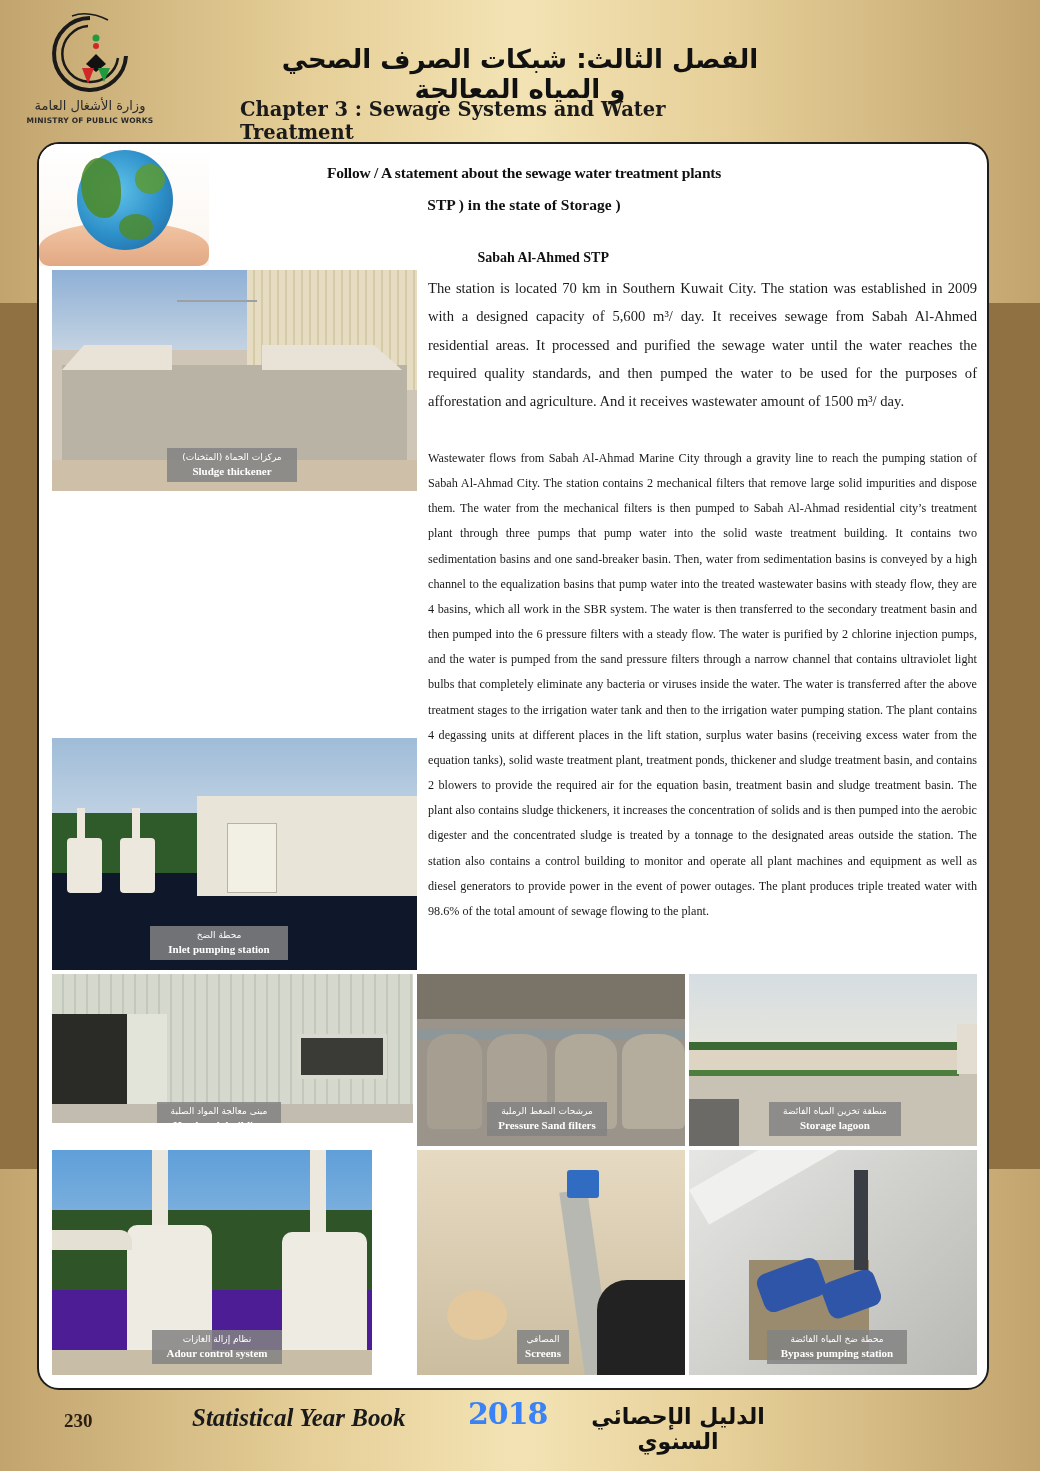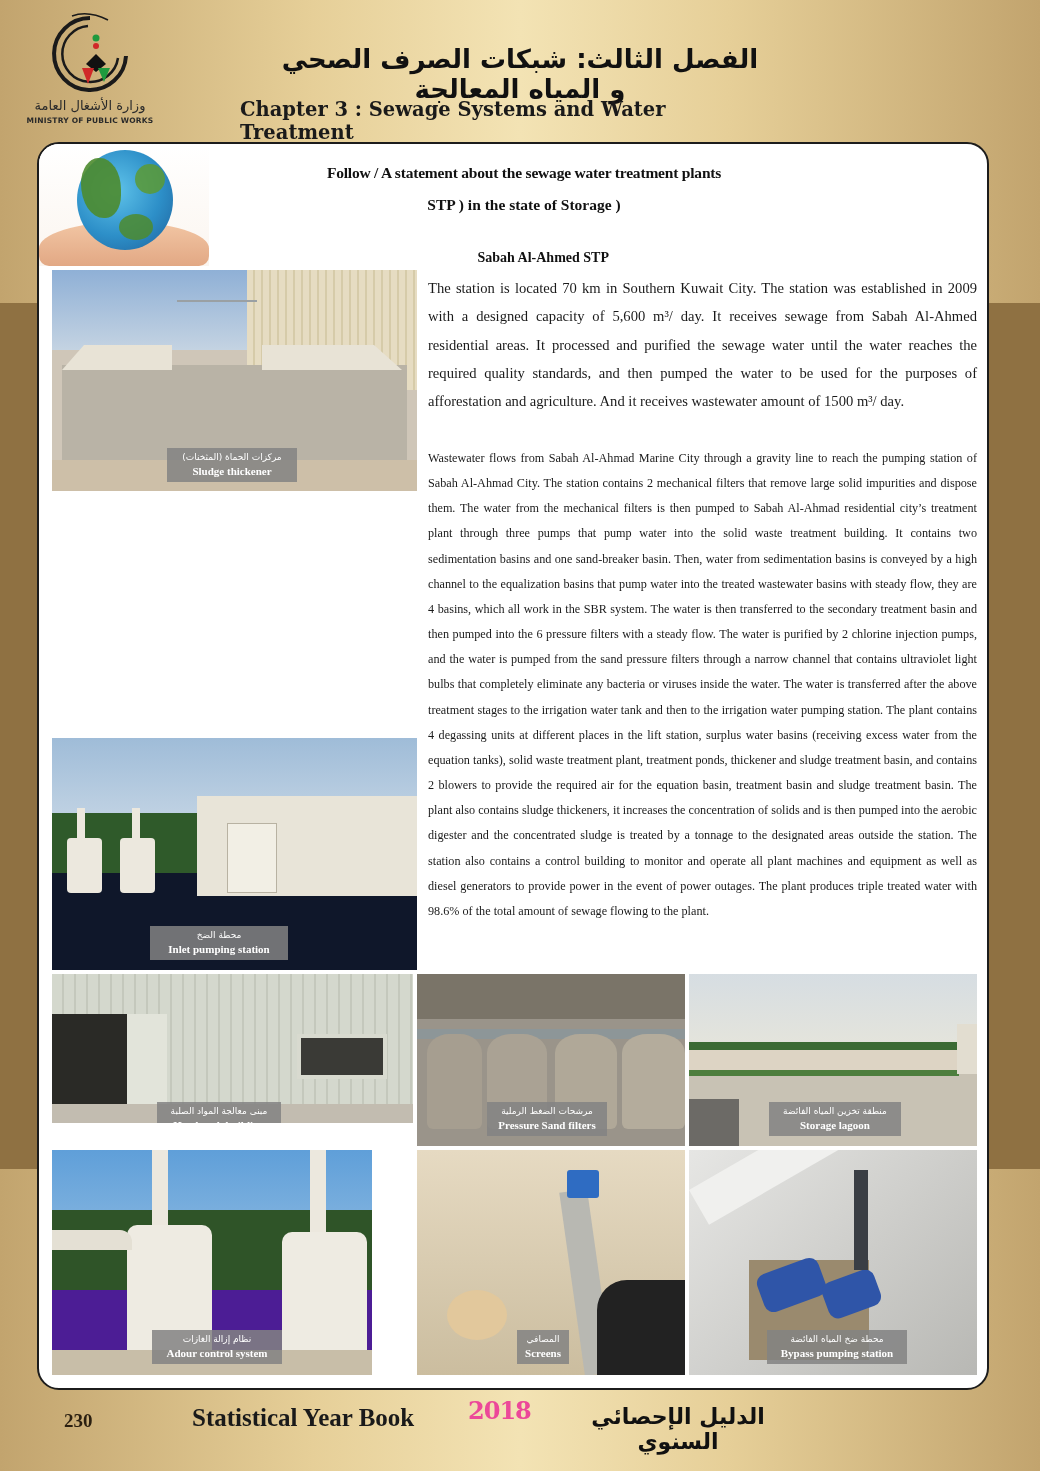--- a/index.html
+++ b/index.html
@@ -91,25 +91,25 @@
   .caption .cap-ar { font-family: "DejaVu Sans", sans-serif; font-size: 9px; direction: rtl; display: block; line-height: 13px; }
   .caption .cap-en { font-family: "Liberation Serif", serif; font-weight: bold; font-size: 11px; display: block; line-height: 14px; }
 
   
   .page-num {
     position: absolute; left: 64px; top: 1410px;
     font-family: "Liberation Serif", serif; font-weight: bold; font-size: 19px; color: #2a1f10;
   }
   .footer-en {
     position: absolute; left: 192px; top: 1404px;
-    font-family: "Liberation Serif", serif; font-weight: bold; font-size: 25px; color: #1a1a1a;
+    font-family: "Liberation Serif", serif; font-weight: bold; font-size: 25px; color: #1a1a1a; font-style: italic;
   }
   .footer-year {
     position: absolute; left: 468px; top: 1396px;
-    font-family: "DejaVu Serif", serif; font-weight: bold; font-size: 24px; color: #ec4899; letter-spacing: -1px;
+    font-family: "DejaVu Serif", serif; font-weight: bold; font-size: 30px; color: #3b82f6; letter-spacing: -1px;
   }
   .footer-ar {
     position: absolute; left: 560px; top: 1404px; width: 236px; text-align: center;
     font-family: "DejaVu Sans", sans-serif; font-weight: bold; font-size: 22px; color: #111; direction: rtl; letter-spacing: -1px;
   }
 </style>
 </head>
 <body>
 
 <div class="brown-band"></div>

